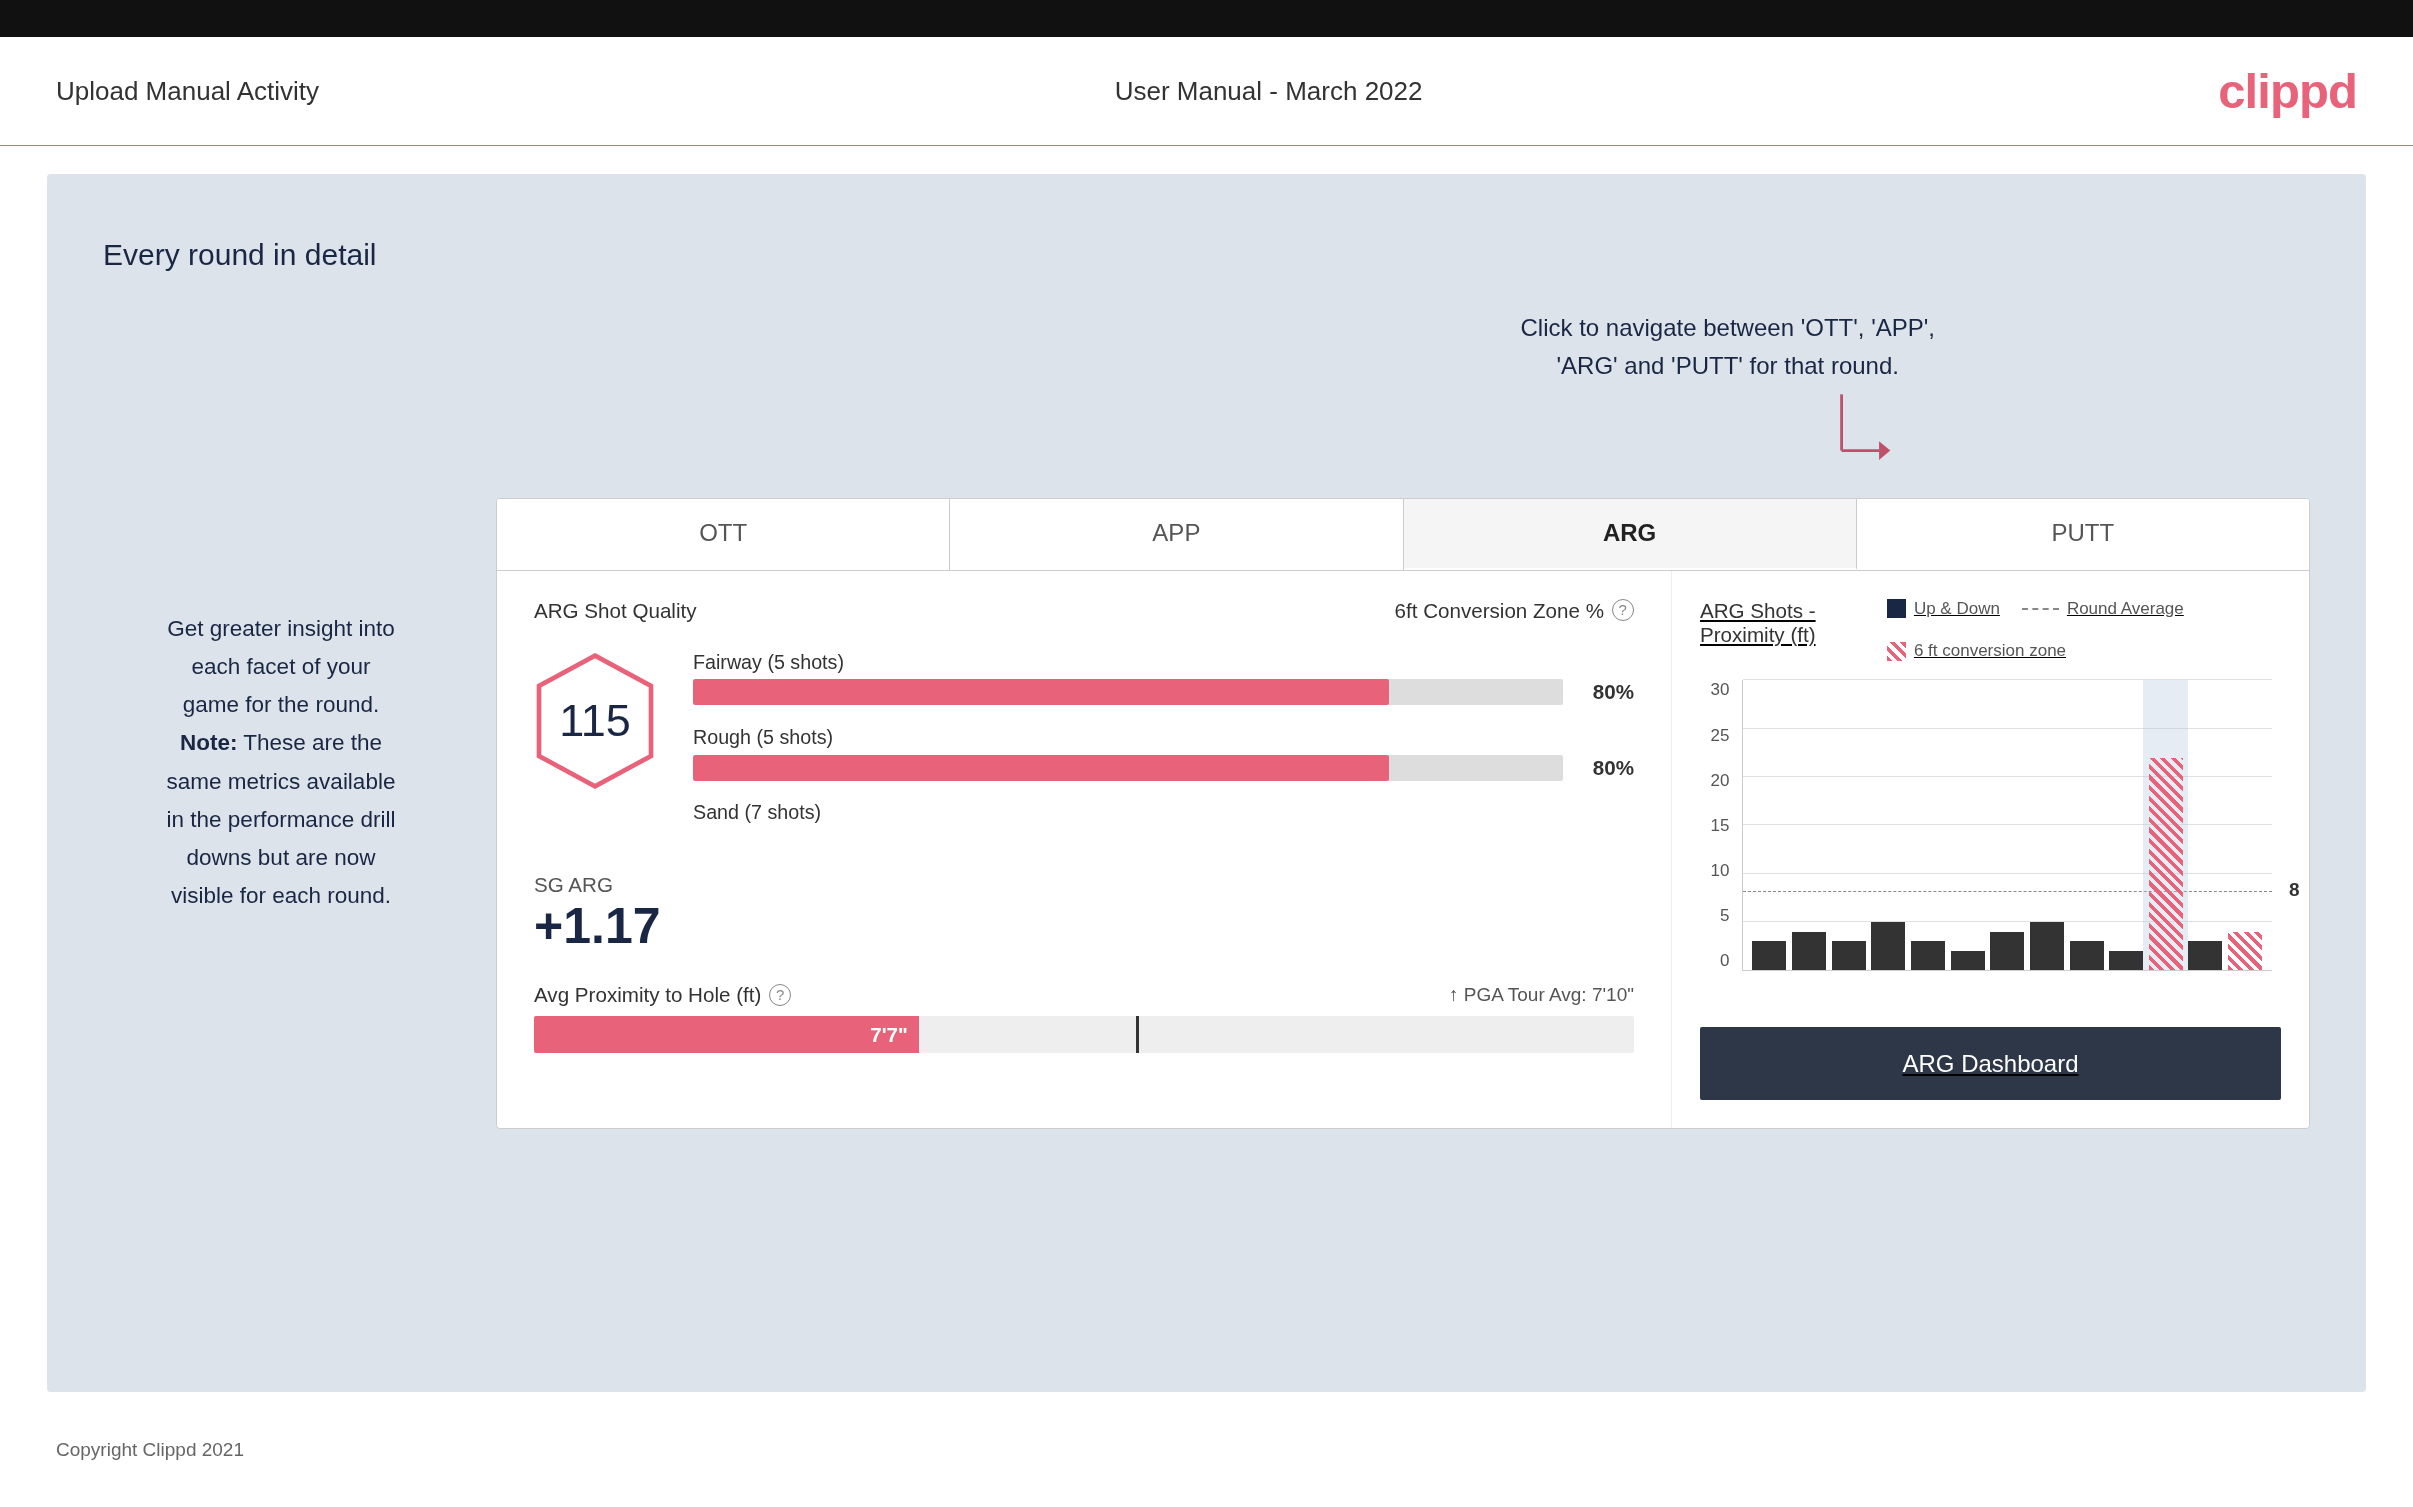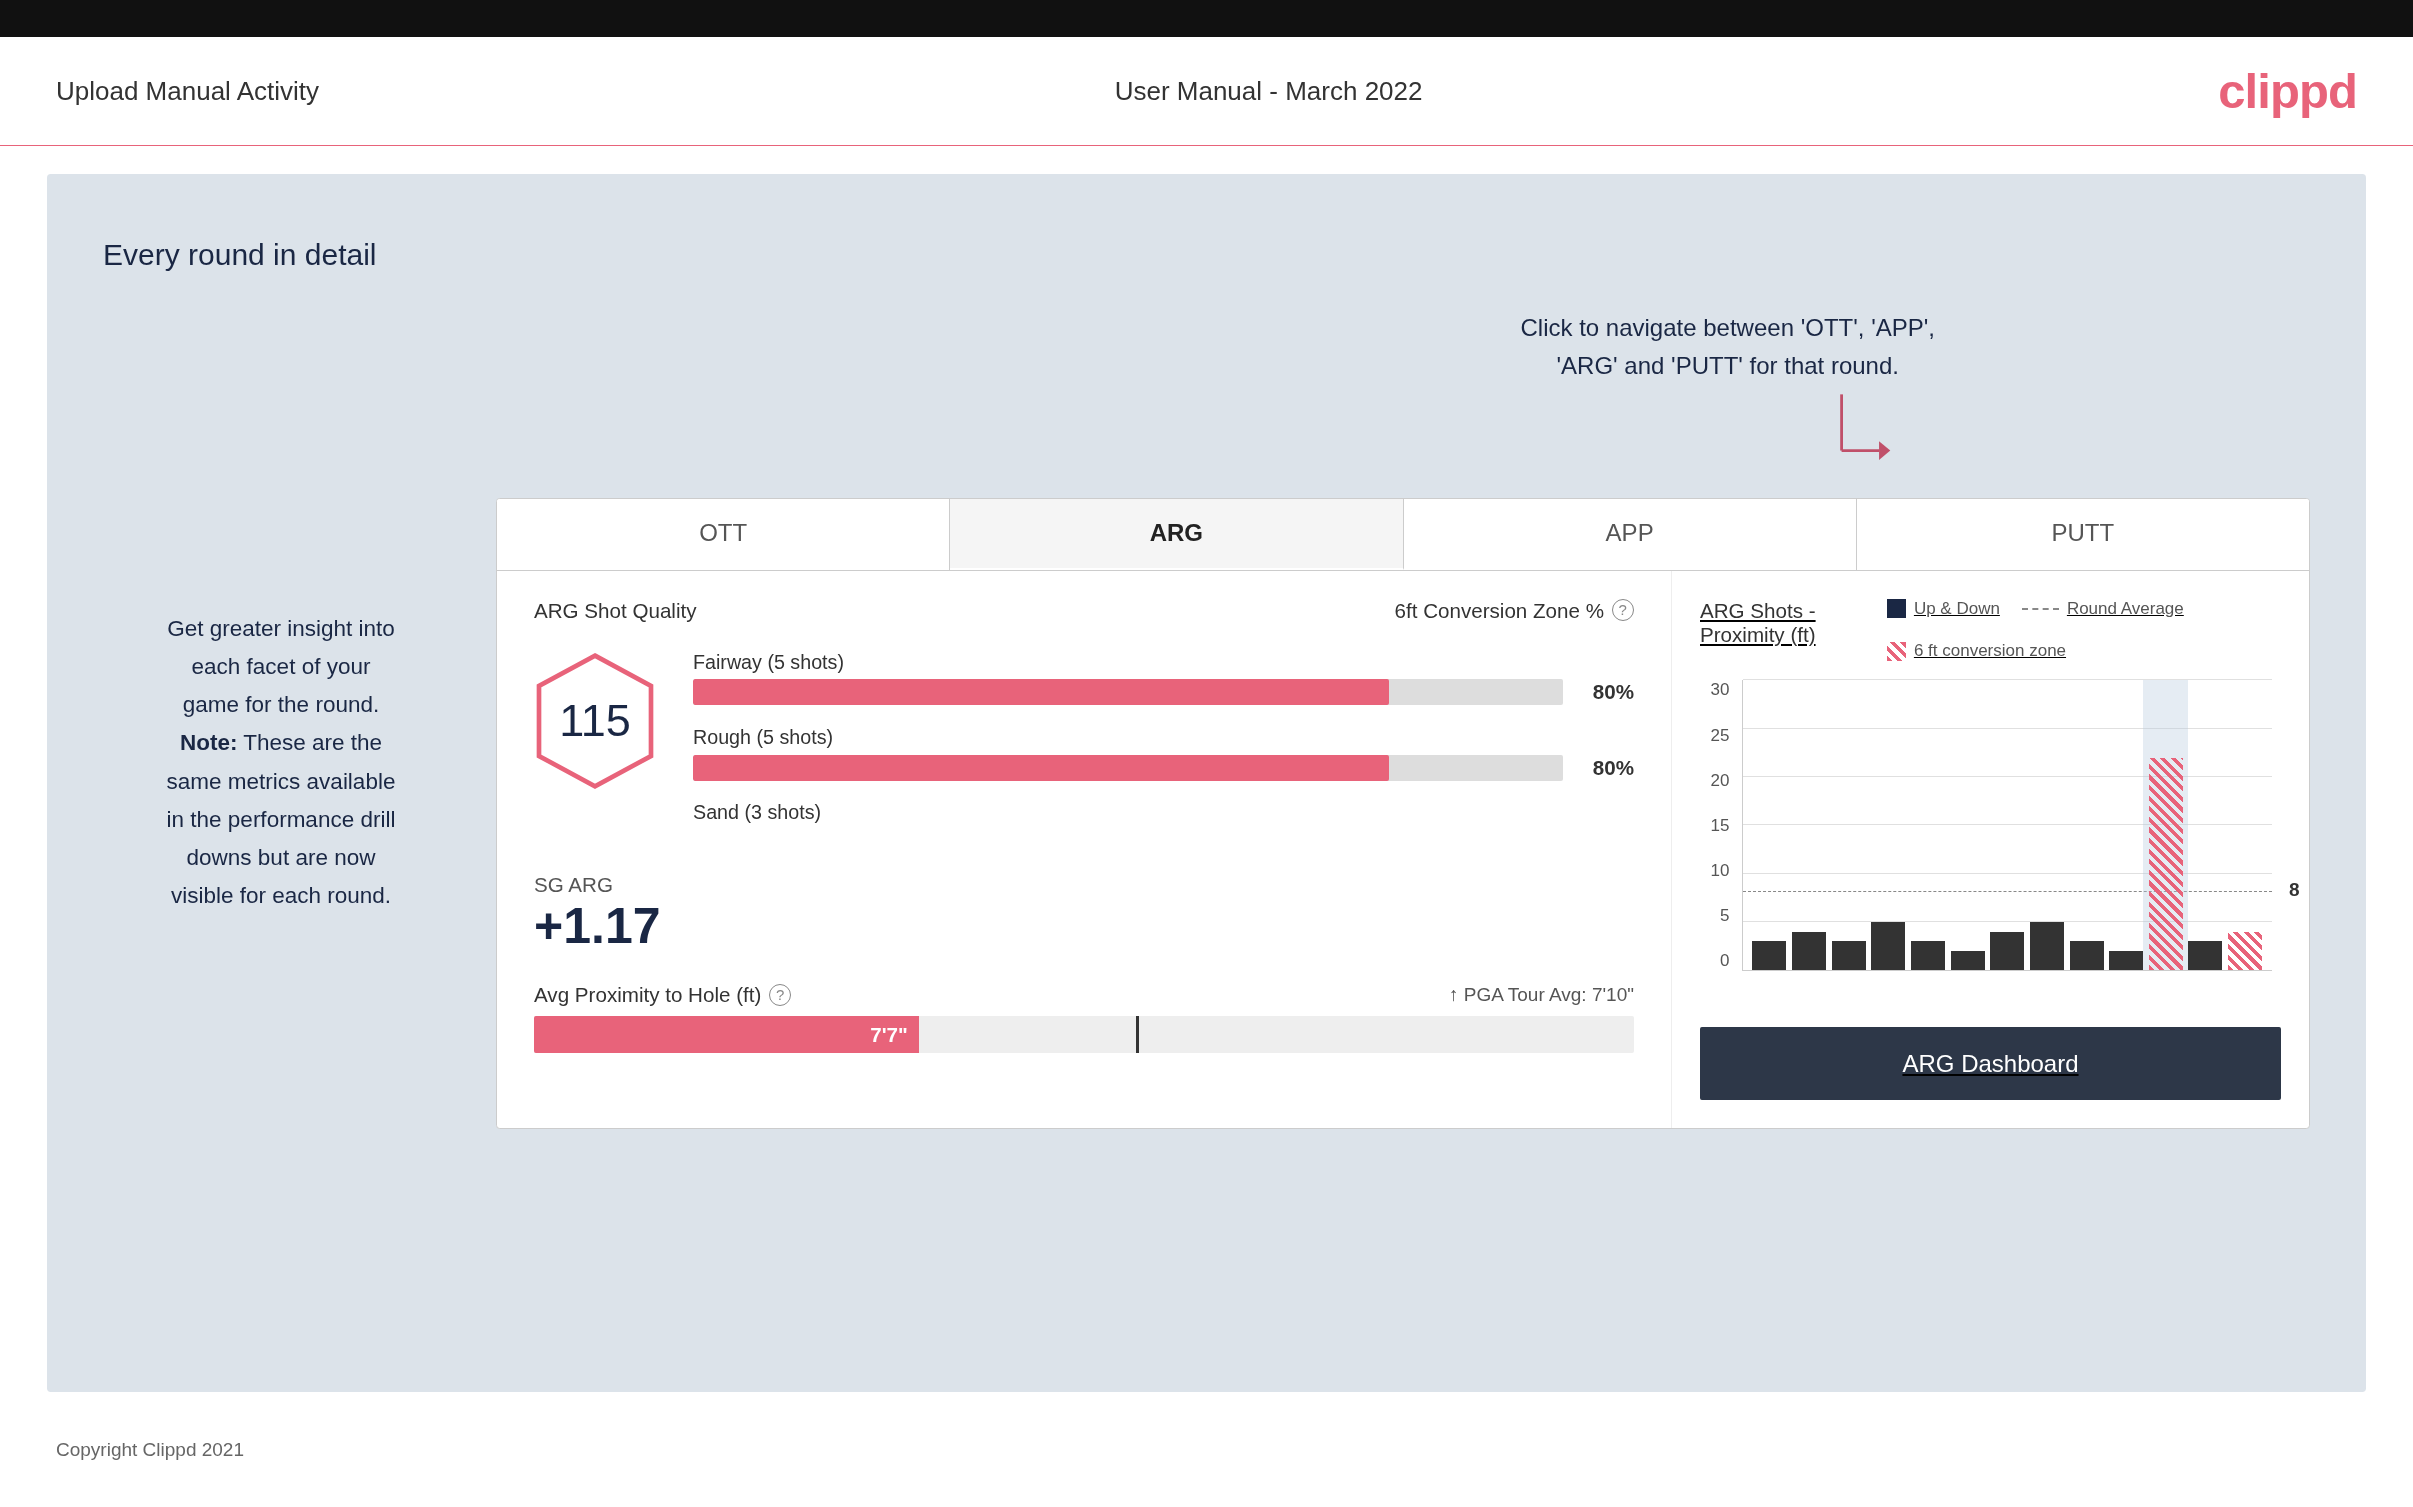--- a/index.html
+++ b/index.html
@@ -362,22 +362,22 @@
       <span>same metrics available</span><br>
       <span>in the performance drill</span><br>
       <span>downs but are now</span><br>
       <span>visible for each round.</span>
     </div>
 
     <div class="dashboard-card">
 
       <div class="tabs">
         <div class="tab">OTT</div>
+        <div class="tab">APP</div>
         <div class="tab active">ARG</div>
-        <div class="tab">APP</div>
         <div class="tab">PUTT</div>
       </div>
 
       <div class="card-body">
 
         <div class="left-panel">
           <div class="panel-header">
             <span class="panel-title">ARG Shot Quality</span>
             <span class="panel-subtitle">
               <span>6ft Conversion Zone %</span>
@@ -409,21 +409,21 @@
               <div class="shot-row">
                 <div class="shot-label">Rough (5 shots)</div>
                 <div class="bar-row">
                   <div class="bar-track">
                     <div class="bar-fill" style="width:80%"></div>
                   </div>
                   <span class="bar-pct">80%</span>
                 </div>
               </div>
               <div class="shot-row">
-                <div class="shot-label">Sand (3 shots)</div>
+                <div class="shot-label">Sand (7 shots)</div>
               </div>
             </div>
           </div>
 
           <div class="sg-section">
             <div class="sg-label">SG ARG</div>
             <div class="sg-value sg-positive">+1.17</div>
           </div>
 
           <div class="proximity-section">

